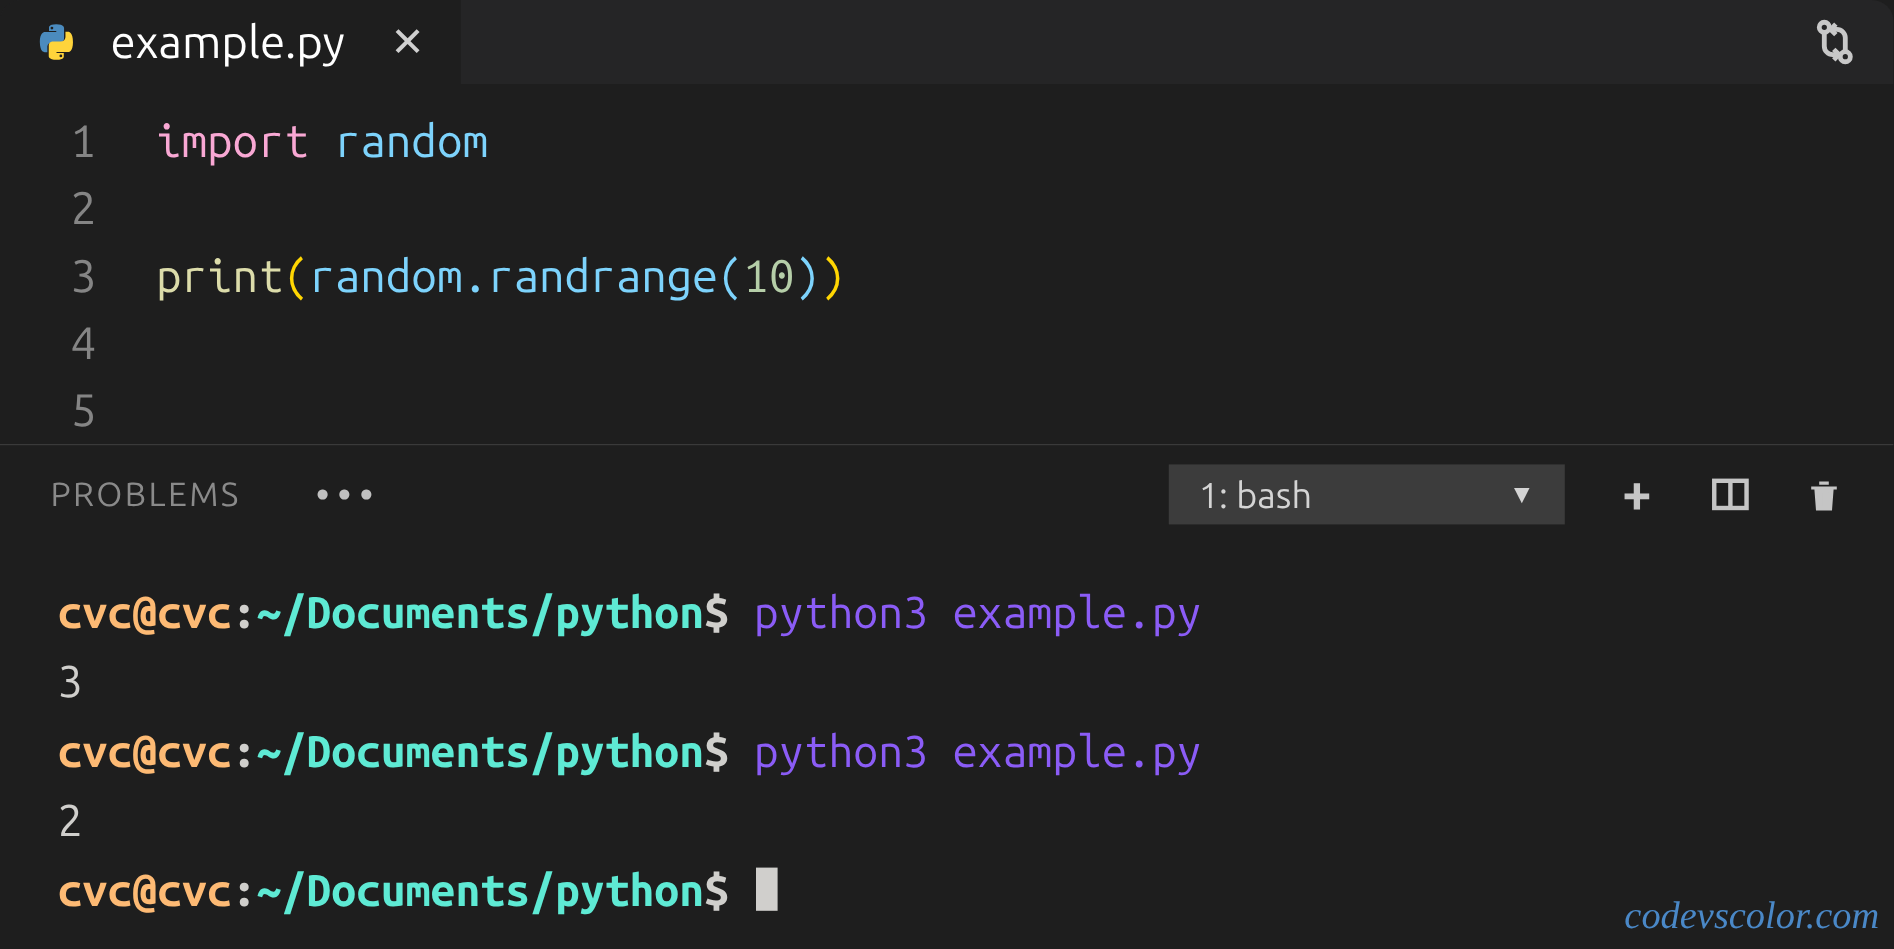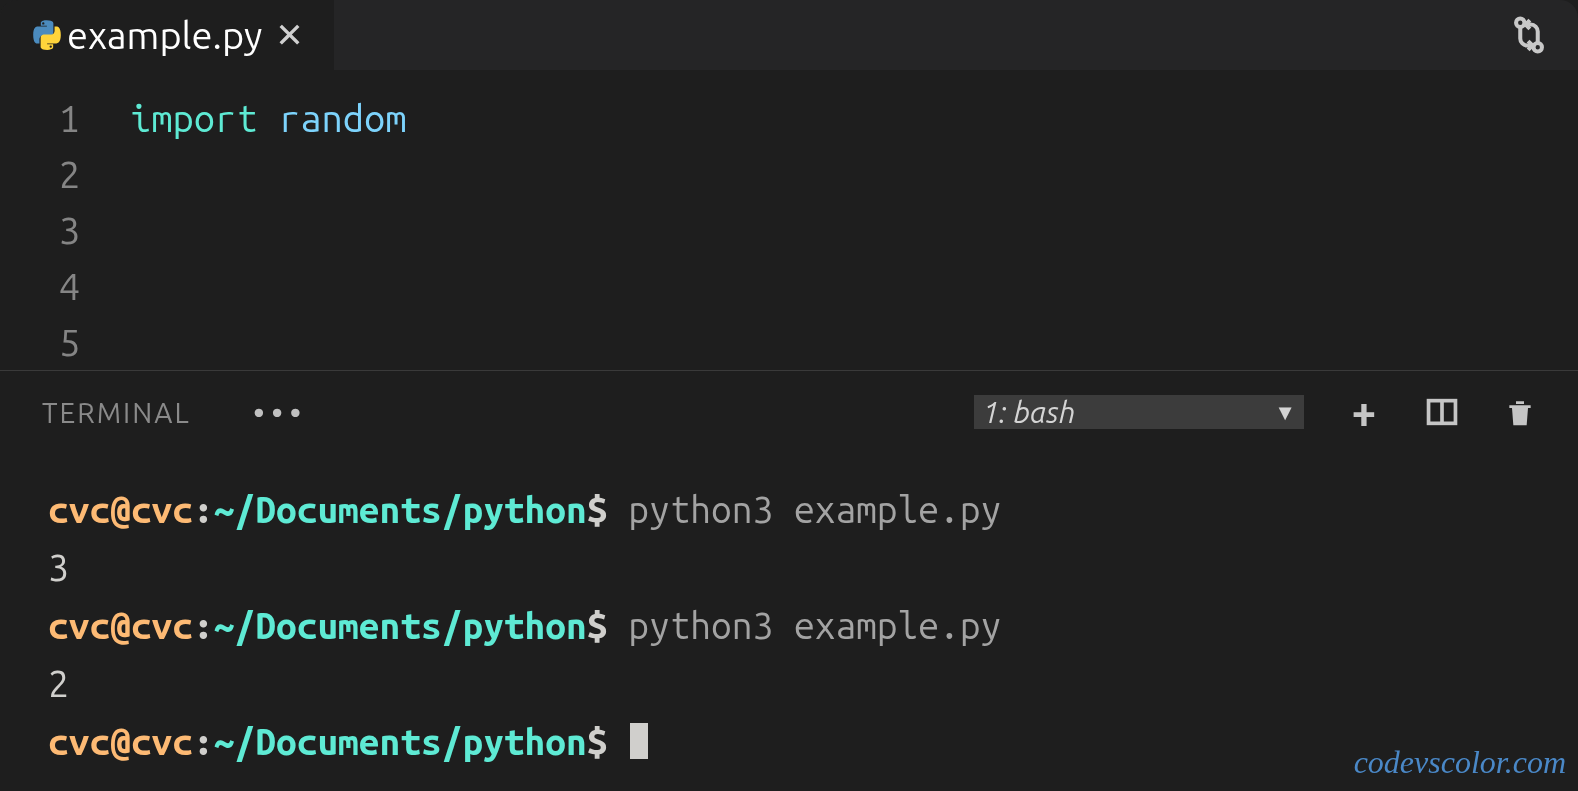--- a/index.html
+++ b/index.html
@@ -18,21 +18,21 @@
   .tab-bar {
     display: flex;
     align-items: center;
     background: #252526;
     height: 70px;
     position: relative;
   }
   .tab {
     display: flex;
     align-items: center;
-    gap: 3px;
+    gap: 28px;
     background: #1e1e1e;
     height: 100%;
     padding: 0 30px 0 30px;
     color: #fff;
     font-size: 38px;
     font-family: "Ubuntu", sans-serif;
   }
   .tab .python-icon { width: 34px; height: 34px; }
   .tab .close { color: #d0d0d0; font-size: 34px; margin-left: 10px; cursor: pointer; }
   .toolbar-right {
@@ -53,21 +53,21 @@
   }
   .code-line { display: flex; }
   .gutter {
     width: 130px;
     text-align: right;
     color: #858585;
     padding-right: 50px;
     user-select: none;
   }
   .code { white-space: pre; }
-  .kw   { color: #5eead4; }
+  .kw   { color: #f9a8d4; }
   .fn   { color: #dcdcaa; }
   .num  { color: #b5cea8; }
   .plain{ color: #7dd3fc; }
   .gold { color: #ffd602; }
 
   
   .divider {
     height: 1px;
     background: #3a3a3a;
     width: 100%;
@@ -97,28 +97,27 @@
     color: #c0c0c0;
     font-size: 34px;
     margin-right: auto;
     letter-spacing: 6px;
     cursor: pointer;
   }
   .shell-select {
     background: #3c3c3c;
     color: #d4d4d4;
     font-size: 30px;
-    padding: 6px 8px;
+    padding: 6px 25px;
     display: flex;
     align-items: center;
     justify-content: space-between;
     width: 330px;
-    height: 34px;
+    height: 50px;
     cursor: pointer;
-    font-style: italic;
   }
   .shell-select .caret { font-size: 22px; }
   .panel-actions {
     display: flex;
     align-items: center;
     gap: 42px;
     margin-left: 42px;
   }
   .panel-actions .act { width: 36px; height: 36px; color: #c5c5c5; cursor: pointer; display: flex; align-items: center; justify-content: center; }
   .panel-actions .plus { font-size: 44px; font-weight: bold; line-height: 1; }
@@ -128,21 +127,21 @@
     padding: 28px 48px 0 48px;
     font-size: 37px;
     line-height: 58px;
     font-family: "Ubuntu Mono", monospace;
     font-weight: bold;
   }
   .t-green  { color: #fdba74; }
   .t-white  { color: #d0cfcc; font-weight: bold;}
   .t-blue   { color: #5eead4; }
   .t-out    { color: #d0cfcc; font-weight: normal;}
-  .t-cmd    { color: #a3a3a3; font-weight: normal;}
+  .t-cmd    { color: #8b5cf6; font-weight: normal;}
   .cursor-block {
     display: inline-block;
     width: 18px;
     height: 36px;
     background: #d0cfcc;
     vertical-align: -4px;
     margin-left: 2px;
   }
 
   .watermark {
@@ -183,35 +182,36 @@
     <div class="code-line">
       <div class="gutter">1</div>
       <div class="code"><span class="kw">import</span><span class="plain"> random</span></div>
     </div>
     <div class="code-line">
       <div class="gutter">2</div>
       <div class="code"></div>
     </div>
     <div class="code-line">
       <div class="gutter">3</div>
+      <div class="code"><span class="fn">print</span><span class="gold">(</span><span class="plain">random.randrange</span><span class="plain">(</span><span class="num">10</span><span class="plain">)</span><span class="gold">)</span></div>
     </div>
     <div class="code-line">
       <div class="gutter">4</div>
       <div class="code"></div>
     </div>
     <div class="code-line">
       <div class="gutter">5</div>
       <div class="code"></div>
     </div>
   </div>
 
 <div class="divider"></div>
 
 <div class="panel-header">
-  <div class="panel-tab">TERMINAL</div>
+  <div class="panel-tab">PROBLEMS</div>
   <div class="more-dots">•••</div>
 
   <div class="shell-select">
     <span>1: bash</span>
     <span class="caret">▼</span>
   </div>
 
   <div class="panel-actions">
     <div class="act plus">+</div>
     <div class="act">

